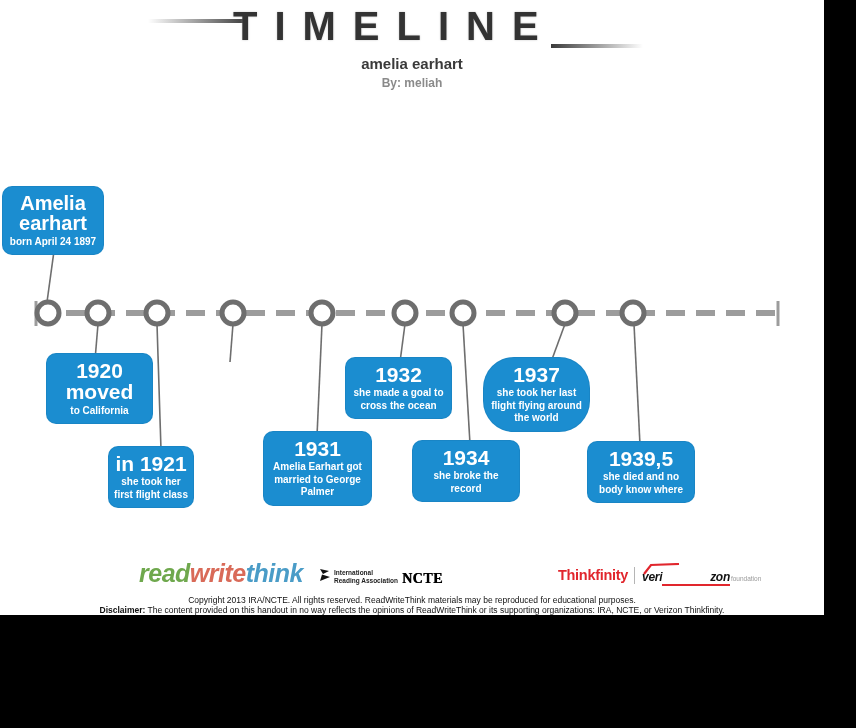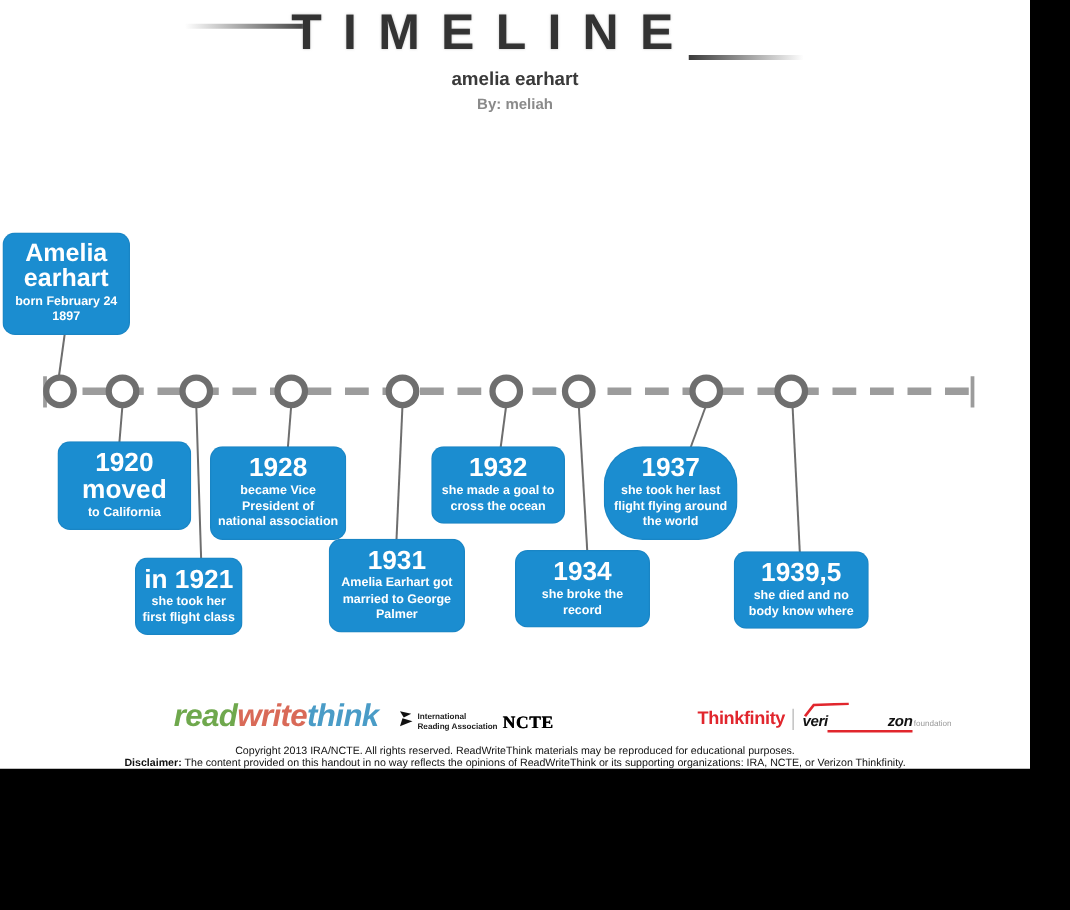--- a/index.html
+++ b/index.html
@@ -91,37 +91,33 @@
     <circle class="tl-node" cx="233" cy="163" r="11"></circle>
     <circle class="tl-node" cx="322" cy="163" r="11"></circle>
     <circle class="tl-node" cx="405" cy="163" r="11"></circle>
     <circle class="tl-node" cx="463" cy="163" r="11"></circle>
     <circle class="tl-node" cx="565" cy="163" r="11"></circle>
     <circle class="tl-node" cx="633" cy="163" r="11"></circle>
   </svg>
 
   <div class="event-box birth" style="left:2px;top:186px;width:102px;">
     <div class="ev-title">Amelia earhart</div>
-    <div class="ev-detail">born February 24 1897</div>
+    <div class="ev-detail">born April 24 1897</div>
   </div>
 
   <div class="event-box" style="left:46px;top:353px;width:107px;">
     <div class="ev-title">1920 moved</div>
     <div class="ev-detail">to California</div>
   </div>
 
   <div class="event-box" style="left:108px;top:446px;width:86px;">
     <div class="ev-title">in 1921</div>
     <div class="ev-detail">she took her first flight class</div>
   </div>
 
-  <div class="event-box" style="left:168px;top:357px;width:109px;">
-    <div class="ev-title">1928</div>
-    <div class="ev-detail">became Vice President of national association</div>
-  </div>
 
   <div class="event-box" style="left:263px;top:431px;width:109px;">
     <div class="ev-title">1931</div>
     <div class="ev-detail">Amelia Earhart  got married to George Palmer</div>
   </div>
 
   <div class="event-box" style="left:345px;top:357px;width:107px;">
     <div class="ev-title">1932</div>
     <div class="ev-detail">she made a goal to cross the ocean</div>
   </div>

